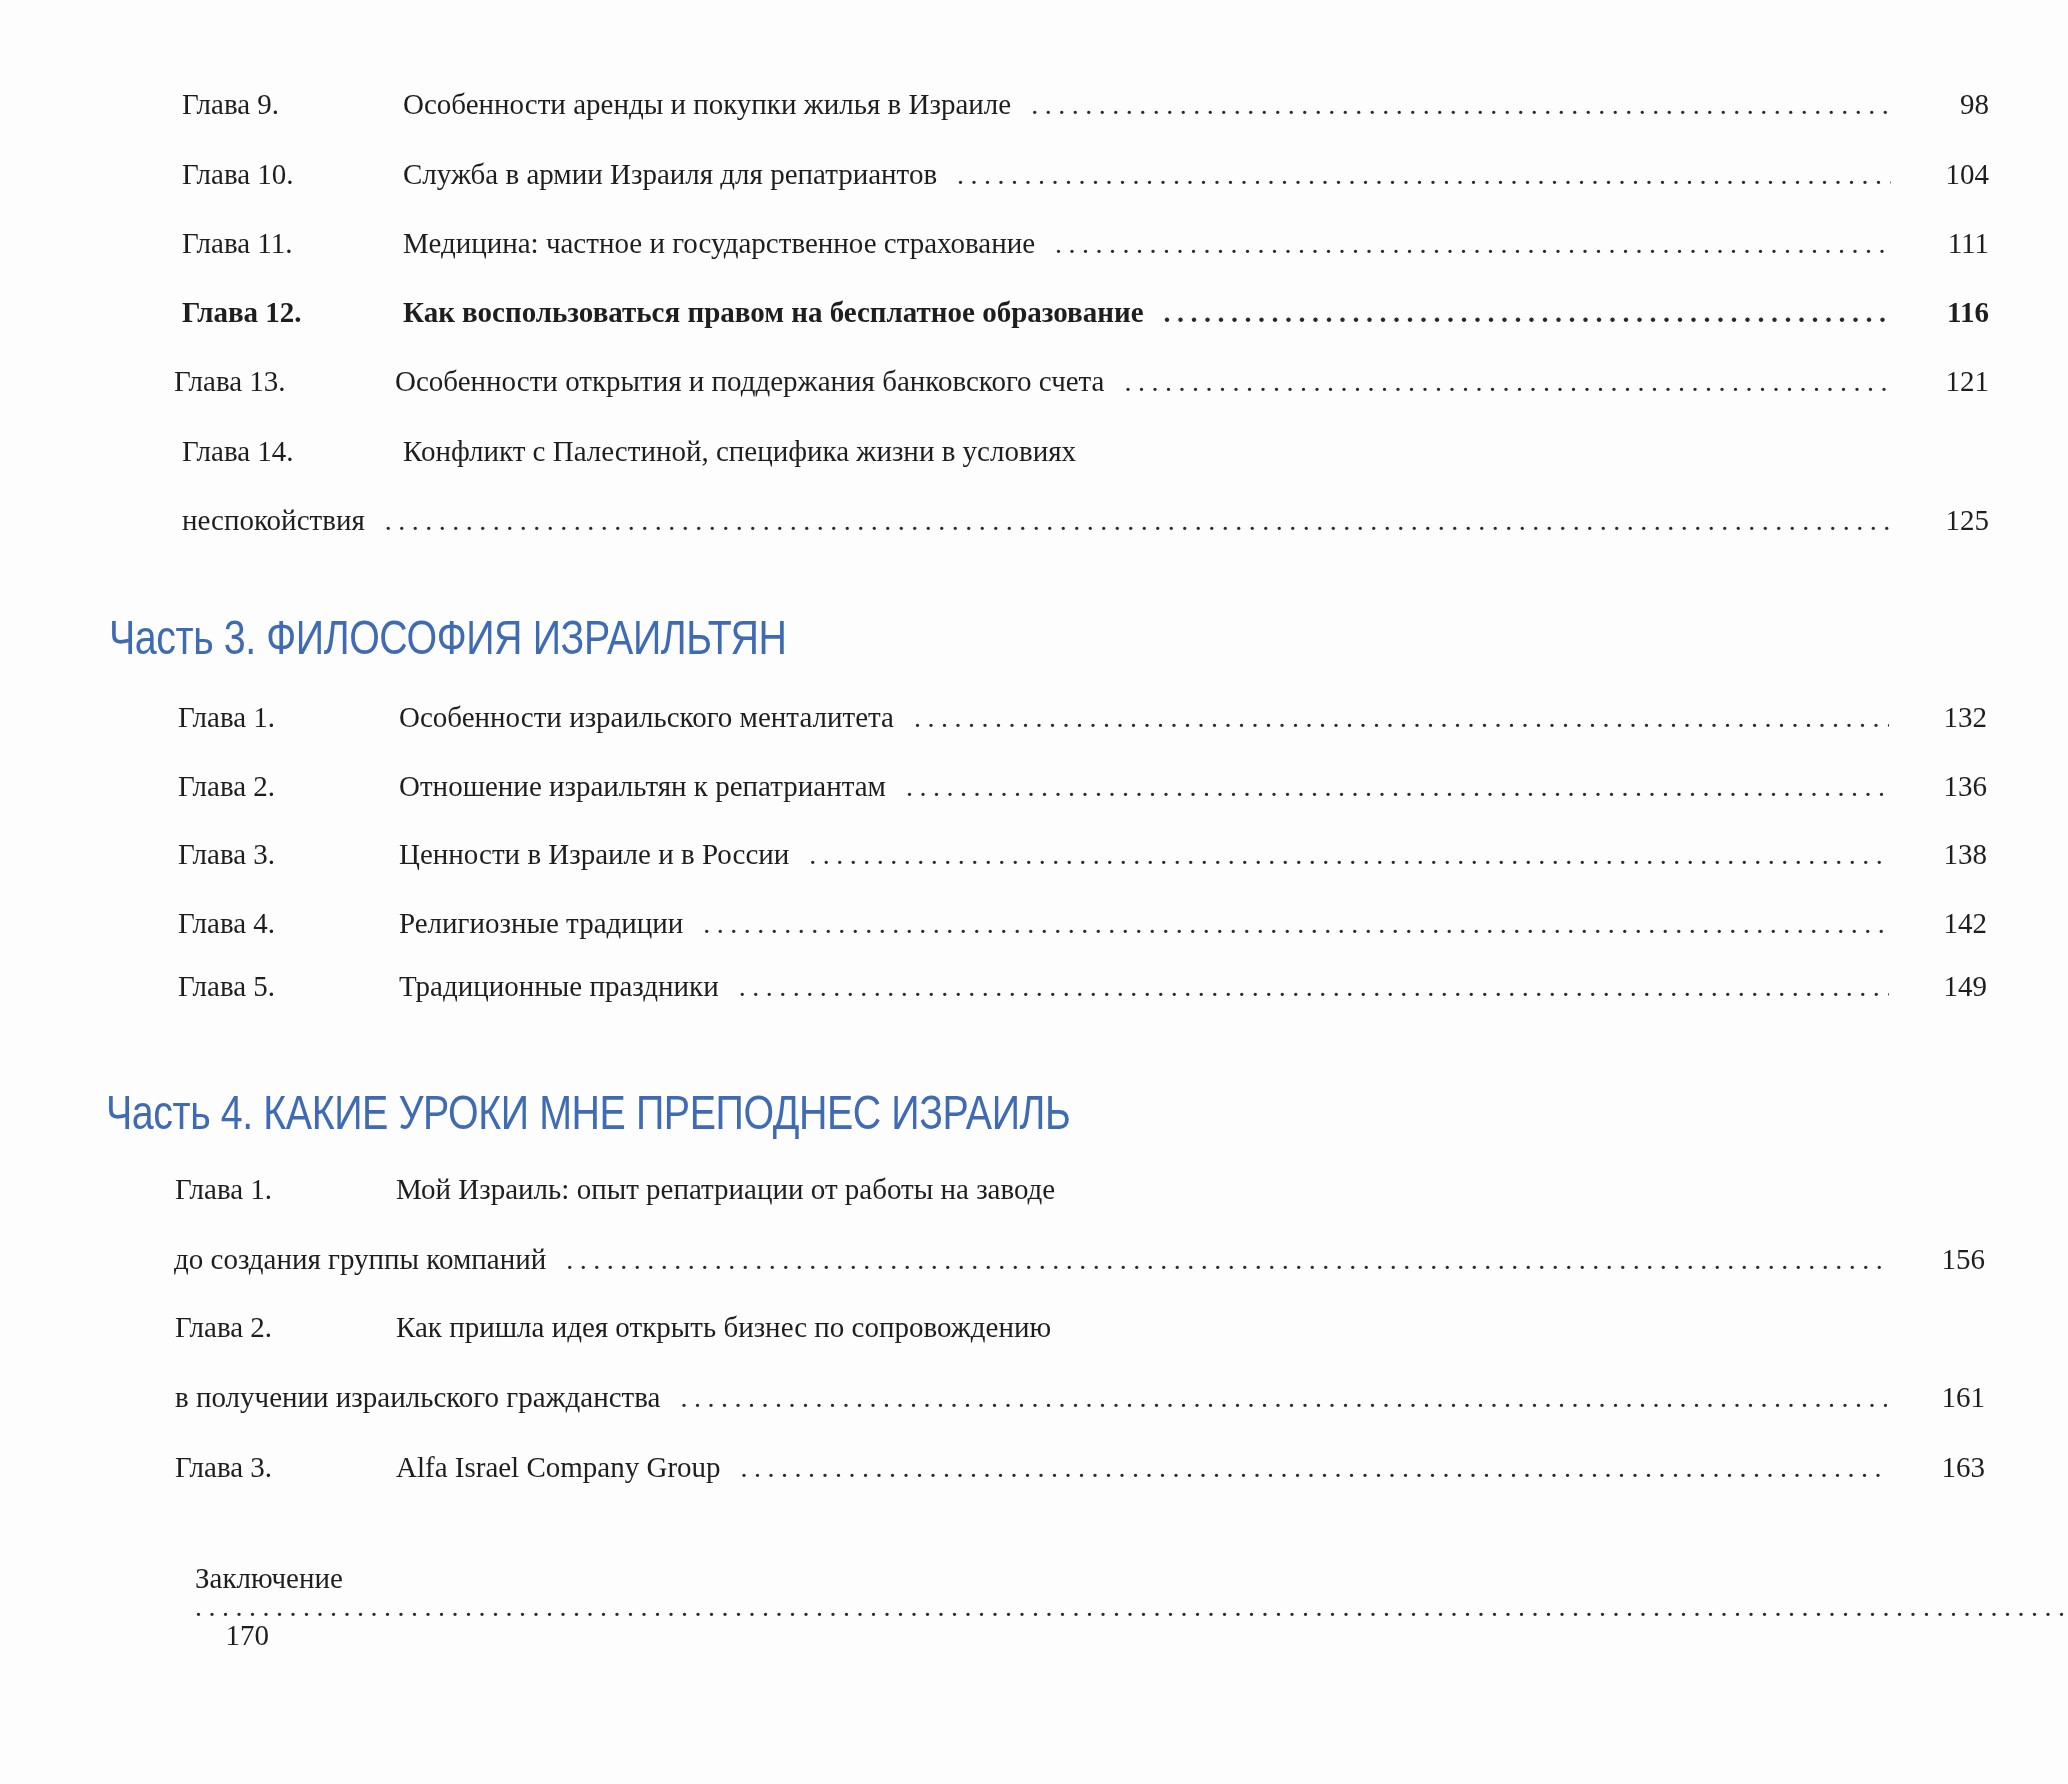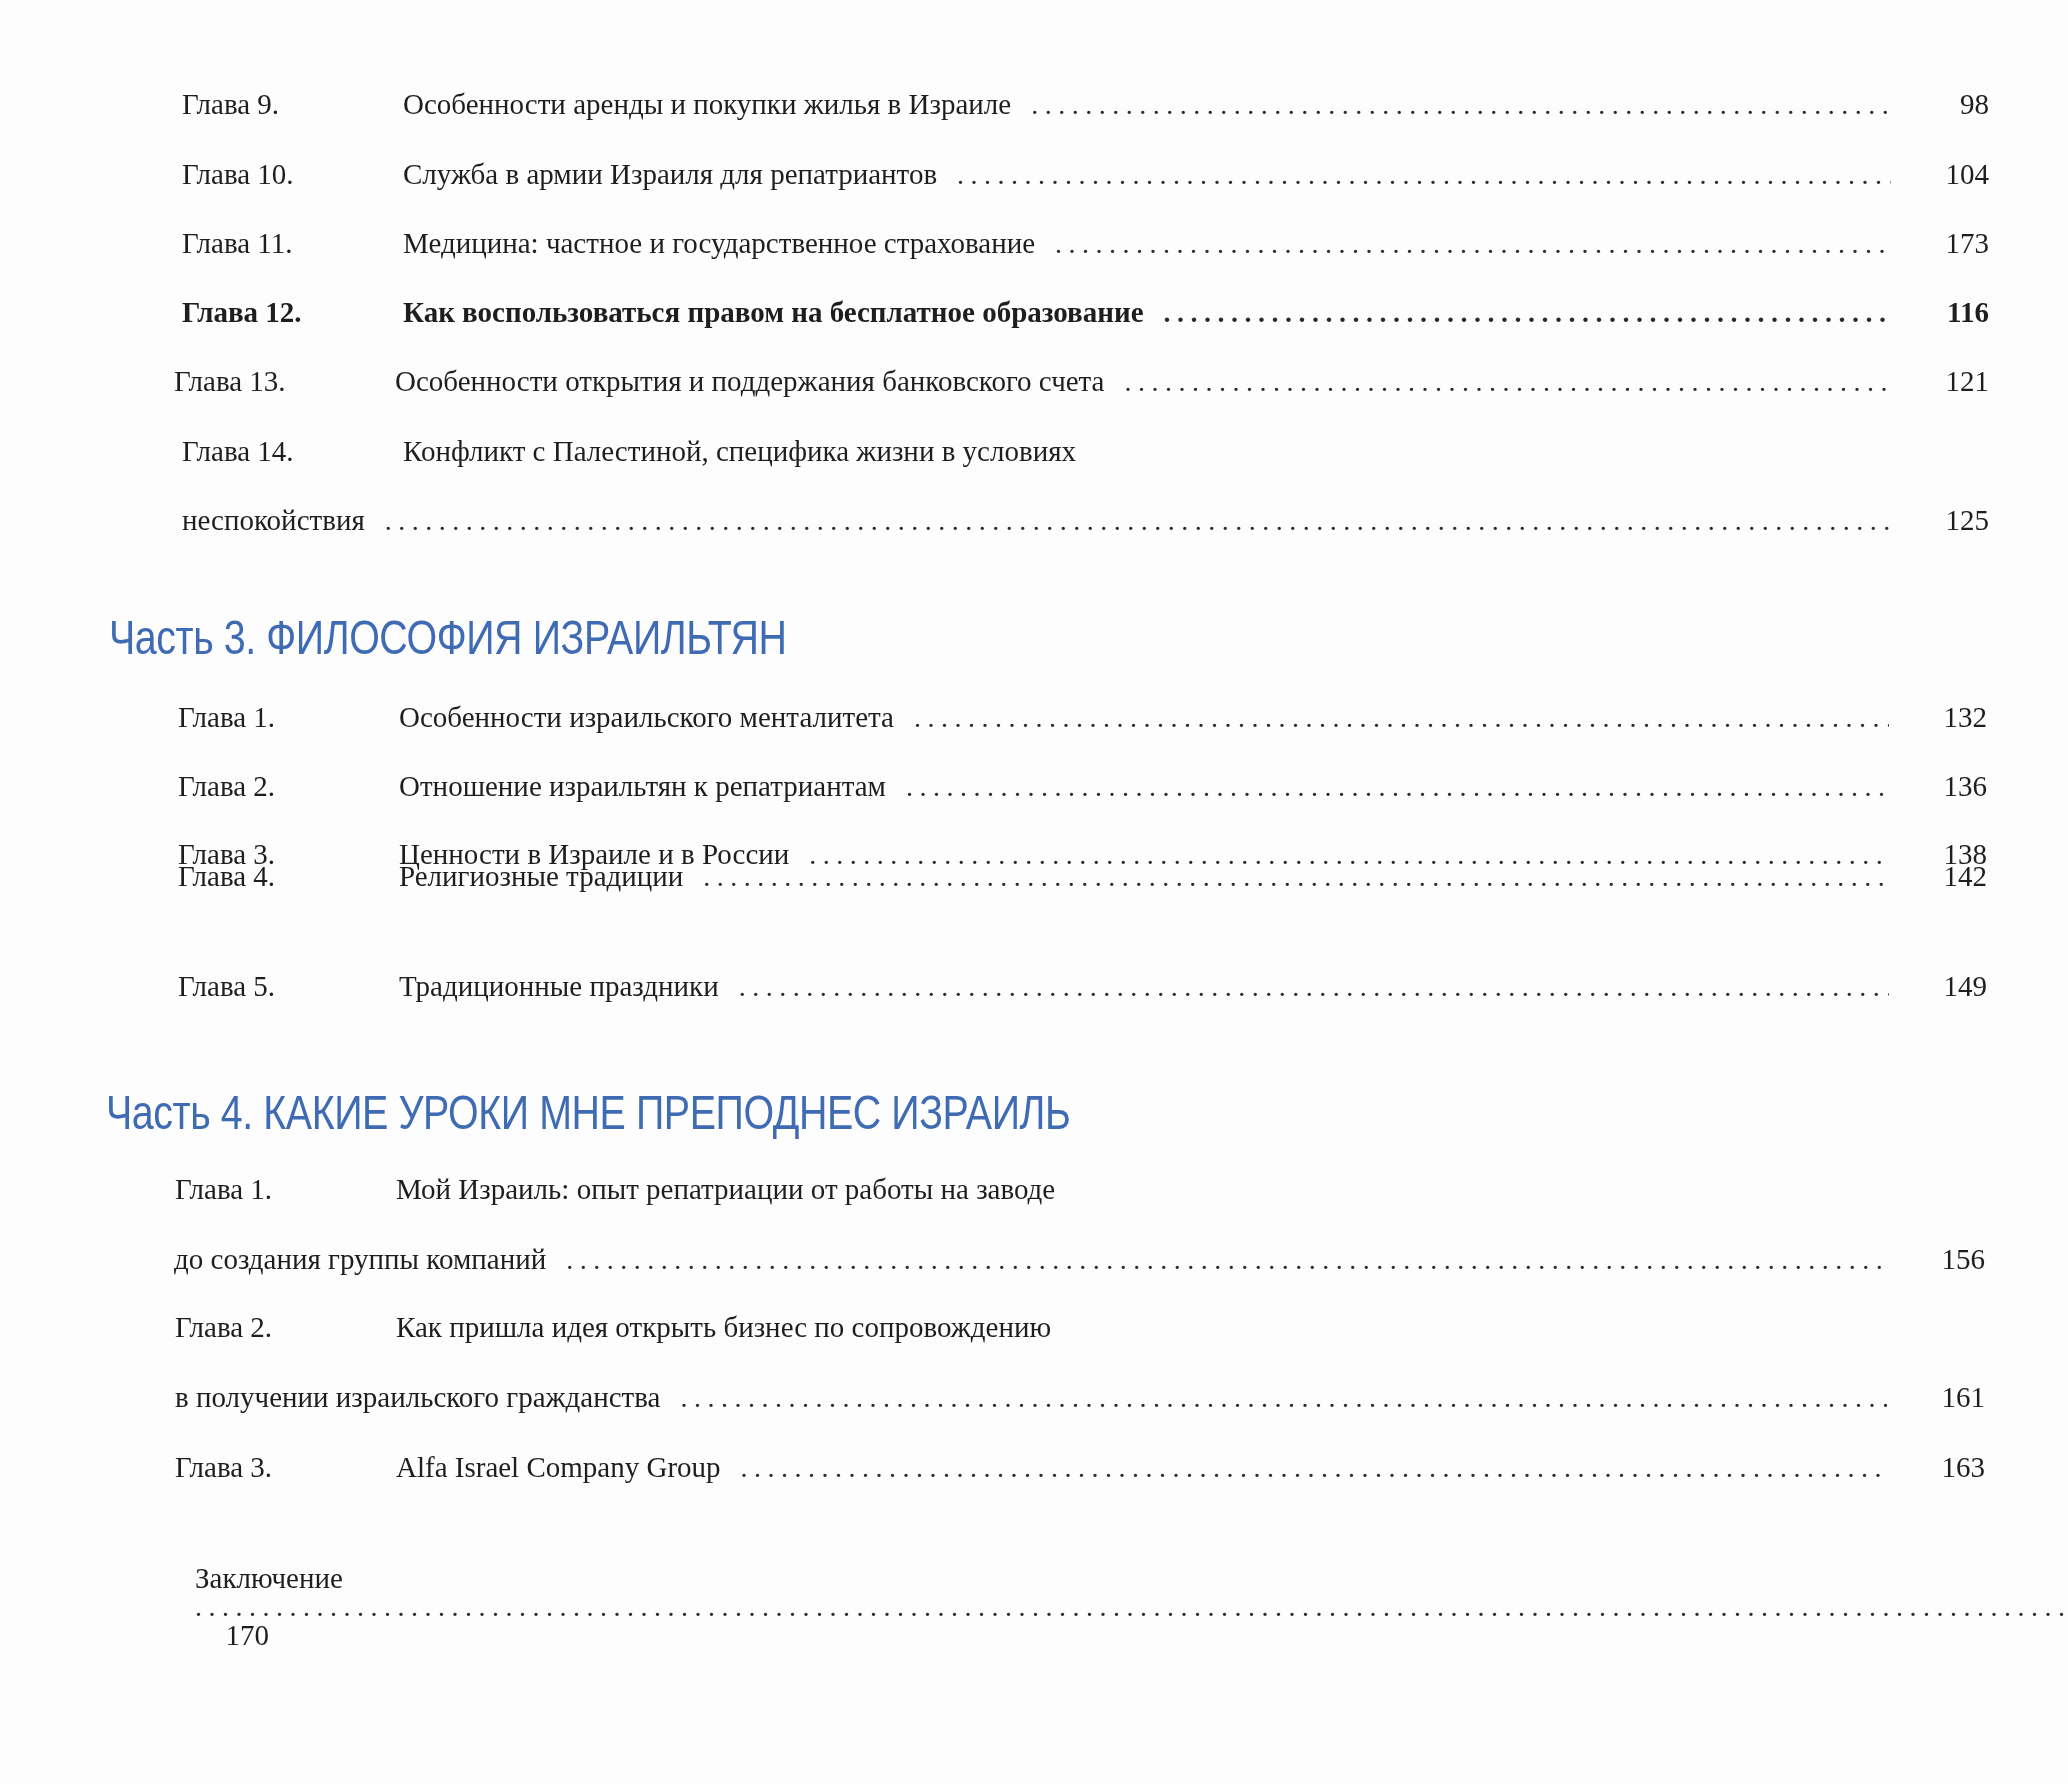--- a/index.html
+++ b/index.html
@@ -38,21 +38,21 @@
   <div class="row" style="left:182px; top:160px; right:79px;">
     <span class="label" style="width:221px">Глава 10.</span>
     <span class="title">Служба в армии Израиля для репатриантов</span>
     <span class="leader"></span>
     <span class="page">104</span>
   </div>
   <div class="row" style="left:182px; top:229px; right:79px;">
     <span class="label" style="width:221px">Глава 11.</span>
     <span class="title">Медицина: частное и государственное страхование</span>
     <span class="leader"></span>
-    <span class="page">173</span>
+    <span class="page">111</span>
   </div>
   <div class="row" style="left:182px; top:298px; right:79px;font-weight:bold;">
     <span class="label" style="width:221px">Глава 12.</span>
     <span class="title">Как воспользоваться правом на бесплатное образование</span>
     <span class="leader"></span>
     <span class="page">116</span>
   </div>
   <div class="row" style="left:174px; top:367px; right:79px;">
     <span class="label" style="width:221px">Глава 13.</span>
     <span class="title">Особенности открытия и поддержания банковского счета</span>
@@ -83,21 +83,21 @@
     <span class="title">Отношение израильтян к репатриантам</span>
     <span class="leader"></span>
     <span class="page">136</span>
   </div>
   <div class="row" style="left:178px; top:840px; right:81px;">
     <span class="label" style="width:221px">Глава 3.</span>
     <span class="title">Ценности в Израиле и в России</span>
     <span class="leader"></span>
     <span class="page">138</span>
   </div>
-  <div class="row" style="left:178px; top:862px; right:81px;">
+  <div class="row" style="left:178px; top:909px; right:81px;">
     <span class="label" style="width:221px">Глава 4.</span>
     <span class="title">Религиозные традиции</span>
     <span class="leader"></span>
     <span class="page">142</span>
   </div>
   <div class="row" style="left:178px; top:972px; right:81px;">
     <span class="label" style="width:221px">Глава 5.</span>
     <span class="title">Традиционные праздники</span>
     <span class="leader"></span>
     <span class="page">149</span>

